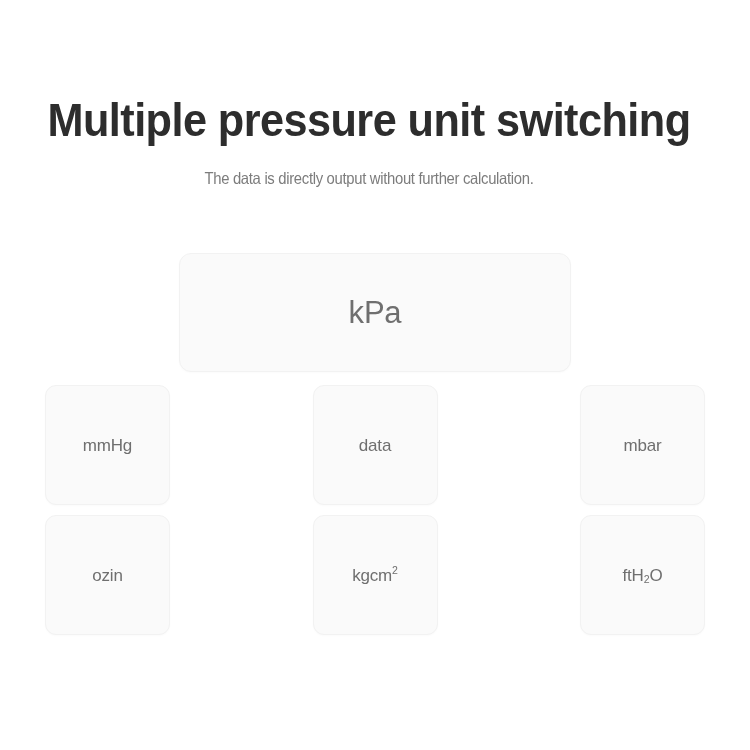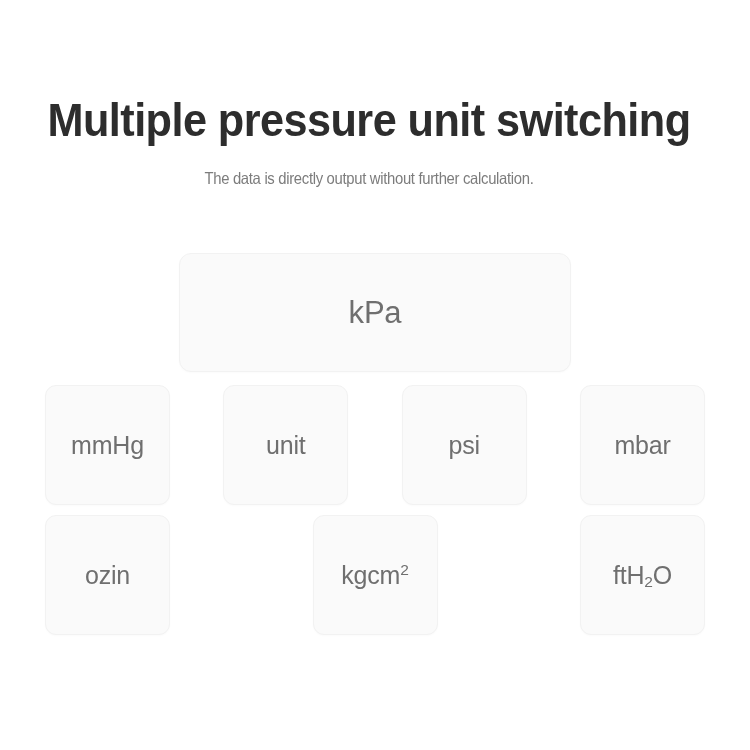--- a/index.html
+++ b/index.html
@@ -112,21 +112,21 @@
     letter-spacing: -0.2px;
     line-height: 1;
     white-space: nowrap;
   }
 
   .unit-box.featured .unit-label {
     font-size: 31px;
   }
 
   .unit-box.standard .unit-label {
-    font-size: 25px;
+    font-size: 17px;
   }
 
   .unit-label sup {
     font-size: 0.62em;
     vertical-align: super;
     line-height: 0;
   }
 
   .unit-label sub {
     font-size: 0.62em;
@@ -150,24 +150,21 @@
       <div class="unit-box featured">
         <span class="unit-label">kPa</span>
       </div>
     </div>
 
     <div class="unit-row row-two">
       <div class="unit-box standard">
         <span class="unit-label">mmHg</span>
       </div>
       <div class="unit-box standard">
-        <span class="unit-label">unit</span>
-      </div>
-      <div class="unit-box standard">
-        <span class="unit-label">psi</span>
+        <span class="unit-label">data</span>
       </div>
       <div class="unit-box standard">
         <span class="unit-label">mbar</span>
       </div>
     </div>
 
     <div class="unit-row row-three">
       <div class="unit-box standard">
         <span class="unit-label">
           <span>ozin</span><sup></sup><sub></sub><span></span>

